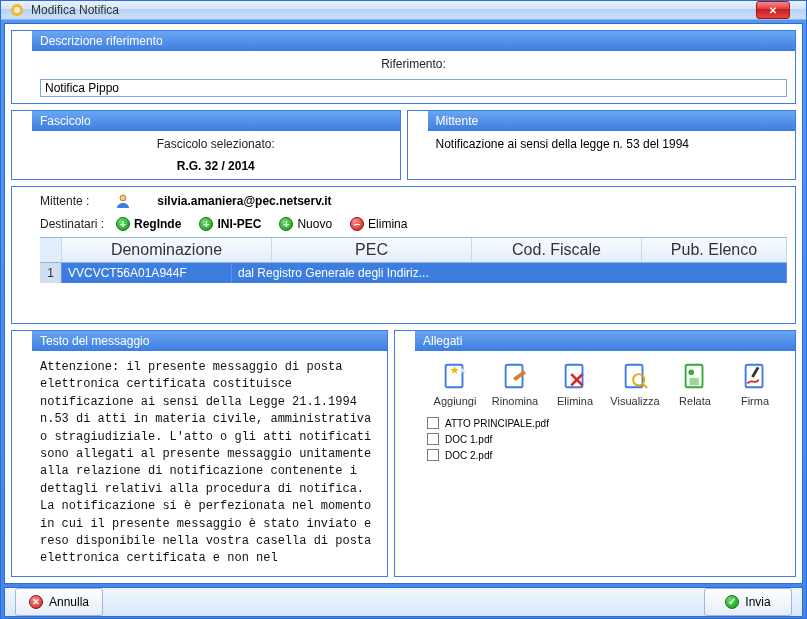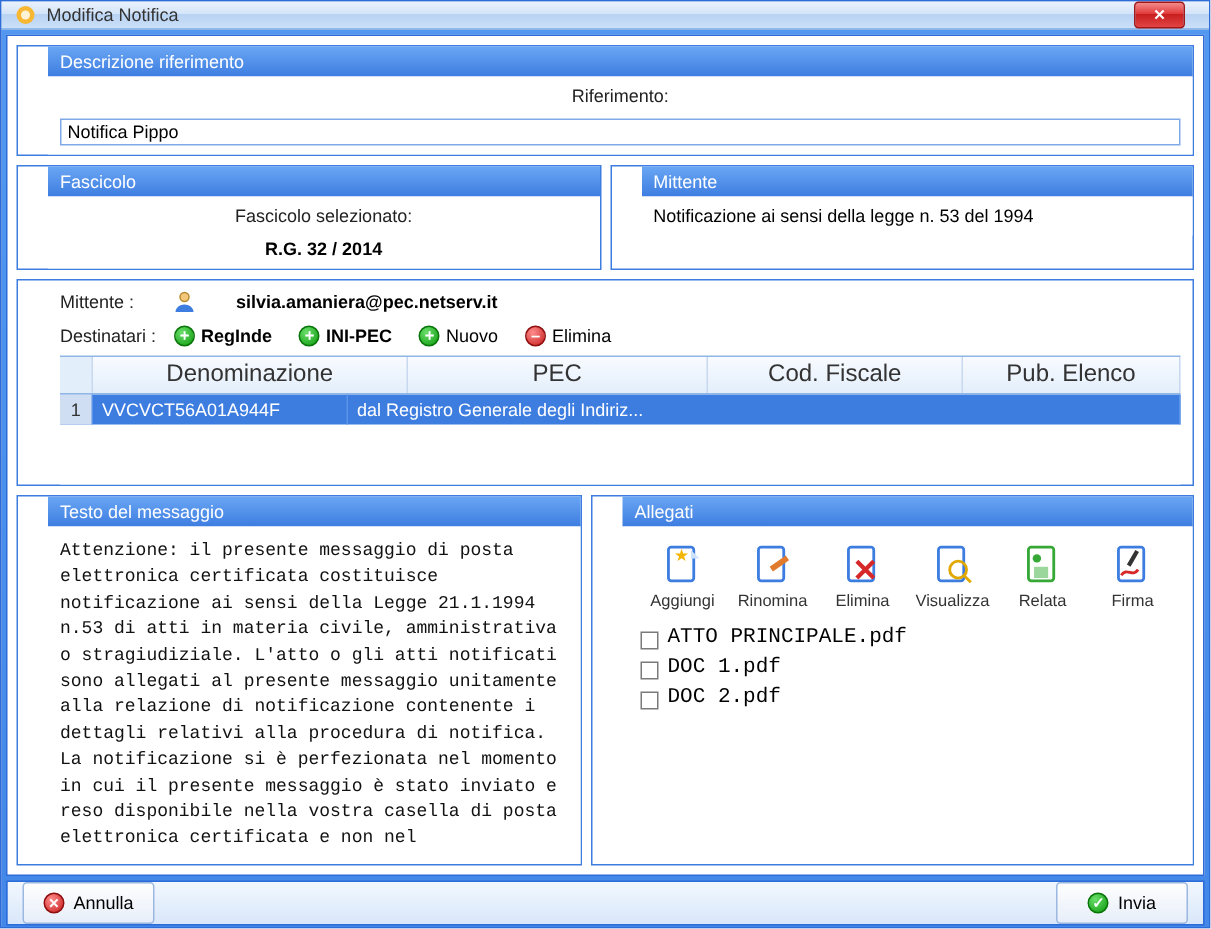--- a/index.html
+++ b/index.html
@@ -138,21 +138,21 @@
   color:#111;
 }
 .scroll-custom::-webkit-scrollbar { width:16px; }
 .scroll-custom::-webkit-scrollbar-track { background:#eef4fc; border-left:1px solid #c7d8ef;}
 .scroll-custom::-webkit-scrollbar-thumb { background:linear-gradient(to right,#dce9fa,#b9d1f1); border:1px solid #8fb6e5; border-radius:2px;}
 .attach-panel { flex:1; }
 .attach-toolbar { display:flex; justify-content:space-around; padding:4px 2px 8px 2px; }
 .attach-btn { display:flex; flex-direction:column; align-items:center; gap:4px; cursor:pointer; font-size:11px; color:#333; width:60px;}
 .attach-btn svg { width:30px; height:30px; }
 .attach-list { padding:0 4px; }
-.attach-item { display:flex; align-items:flex-end; gap:6px; padding:2px 0; font-size:14px;font-family:Liberation Mono, monospace;}
+.attach-item { display:flex; align-items:center; gap:6px; padding:2px 0; font-size:10px;}
 .chk { width:12px; height:12px; border:1px solid #7a7a7a; background:#fff; display:inline-block;}
 .bottom-bar {
   height: 44px;
   background: linear-gradient(to bottom, #f2f7fe 0%, #d8e7fa 100%);
   margin: 0 3px 3px 3px;
   border: 1px solid #2c6bd8;
   display:flex; align-items:center; justify-content:space-between;
   padding:0 10px;
 }
 .big-btn {

